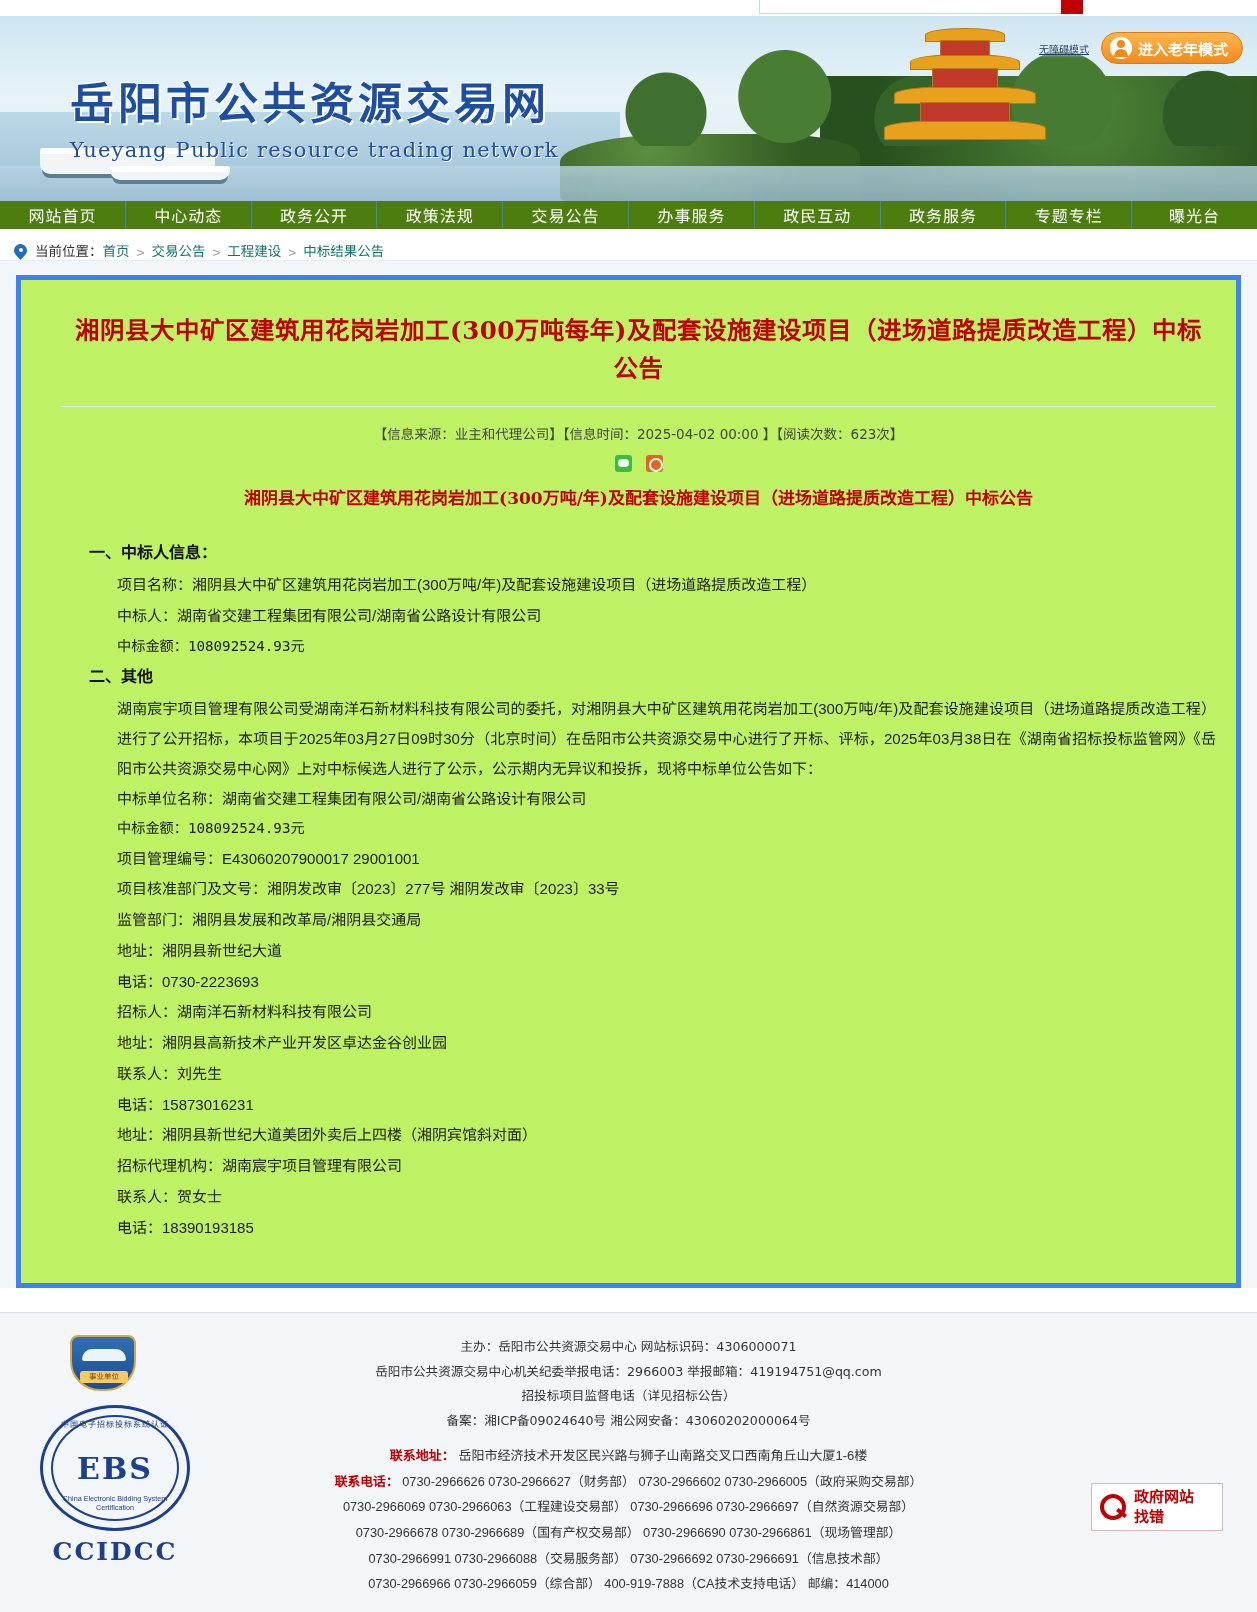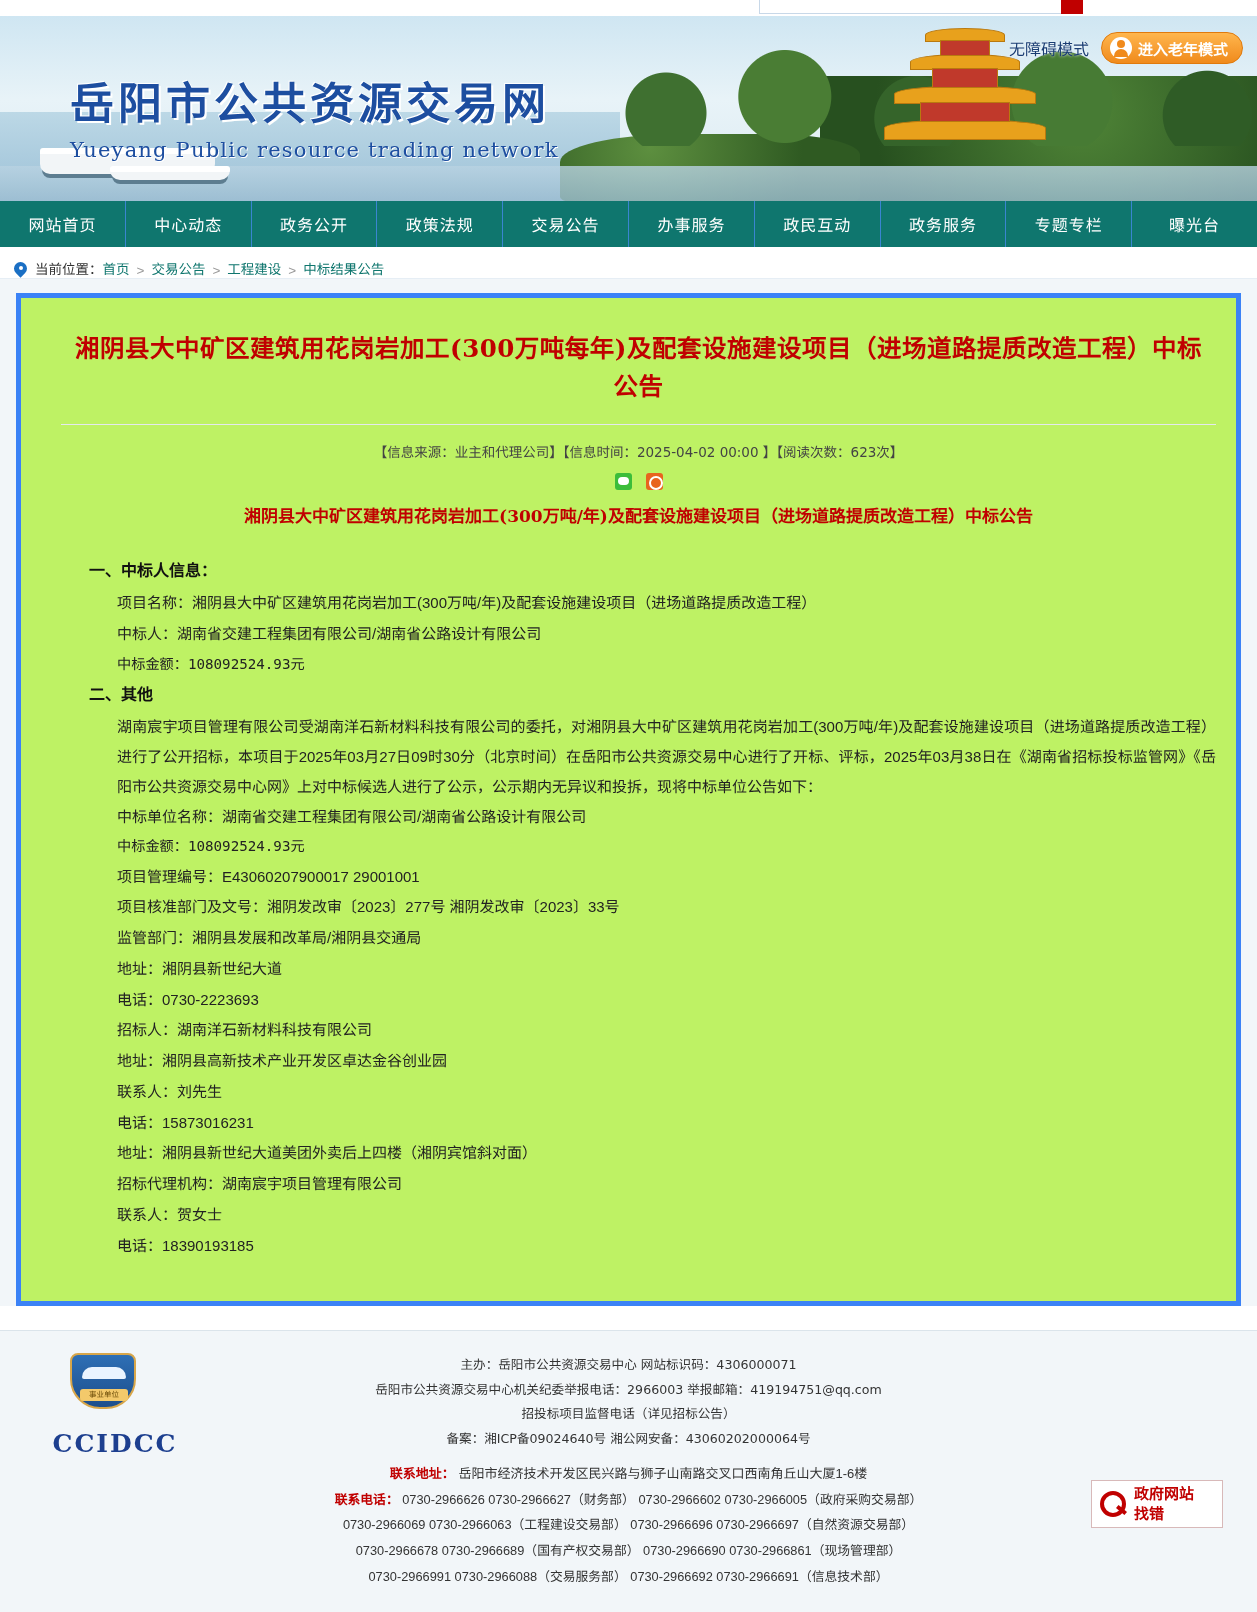--- a/index.html
+++ b/index.html
@@ -108,21 +108,21 @@
     text-shadow: 1px 1px 0 #fff;
     margin-top: 6px;
     white-space: nowrap;
   }
 
   
   .access {
     position: absolute; right: 14px; top: 16px; z-index: 6;
     display: flex; align-items: center; gap: 12px;
   }
-  .access .lbl { font-size: 16px; color: #1a3d73; text-shadow: 0 0 3px #fff; }
+  .access .lbl { font-size: 10px; color: #1a3d73; text-shadow: 0 0 3px #fff; text-decoration: underline; }
   .access .btn {
     display: flex; align-items: center; gap: 6px;
     background: linear-gradient(to bottom, #ffb64d, #f08a1c);
     color: #fff; font-size: 15px; font-weight: bold;
     border-radius: 16px; padding: 4px 14px 4px 8px;
     border: 1px solid #e07a0c;
     text-align: center;
   }
   .access .btn .pic {
     width: 22px; height: 22px; border-radius: 50%;
@@ -133,22 +133,22 @@
     width: 8px; height: 8px; border-radius: 50%; background: #f08a1c;
   }
   .access .btn .pic::after {
     content: ""; position: absolute; left: 4px; top: 12px;
     width: 14px; height: 8px; border-radius: 7px 7px 0 0; background: #f08a1c;
   }
 
   
   .nav {
     display: flex;
-    background: #0f766e;
-    height: 46px;
+    background: #4d7c0f;
+    height: 28px;
     align-items: stretch;
   }
   .nav a {
     flex: 1 1 0;
     display: flex; align-items: center; justify-content: center;
     color: #fff; font-size: 16px; text-decoration: none;
     border-right: 1px solid #3a85d1;
     letter-spacing: 1px;
   }
   .nav a:last-child { border-right: none; }
@@ -454,20 +454,26 @@
 
 <div class="footer">
 
   <div class="badge-unit">
     <div class="shield">
       <div class="cap">事业单位</div>
     </div>
   </div>
 
   <div class="ebs">
+    <div class="ring">
+      <div class="topcn">中国电子招标投标系统认证</div>
+      <div class="word">EBS</div>
+      <div class="subline">China Electronic Bidding
+System Certification</div>
+    </div>
     <div class="ccidcc">CCIDCC</div>
   </div>
 
   <div class="center">
     <div class="rowline small">主办：岳阳市公共资源交易中心  网站标识码：4306000071</div>
     <div class="rowline small">岳阳市公共资源交易中心机关纪委举报电话：2966003 举报邮箱：419194751@qq.com</div>
     <div class="rowline small">招投标项目监督电话（详见招标公告）</div>
     <div class="rowline small">备案：湘ICP备09024640号  湘公网安备：43060202000064号</div>
 
     <div class="contact">
@@ -476,20 +482,21 @@
     </div>
 
     <div class="phones">
       <div>
         <span class="lab">联系电话：</span>
         <span>0730-2966626  0730-2966627（财务部）  0730-2966602  0730-2966005（政府采购交易部）</span>
       </div>
       <div>0730-2966069  0730-2966063（工程建设交易部）  0730-2966696  0730-2966697（自然资源交易部）</div>
       <div>0730-2966678  0730-2966689（国有产权交易部）  0730-2966690  0730-2966861（现场管理部）</div>
       <div>0730-2966991  0730-2966088（交易服务部）  0730-2966692  0730-2966691（信息技术部）</div>
+      <div>0730-2966966  0730-2966059（综合部）  400-919-7888（CA技术支持电话）  邮编：414000</div>
     </div>
   </div>
 
   <div class="gov">
     <span class="mag"></span>
     <span class="gtxt">
       <span>政府网站</span><br>
       <span>找错</span>
     </span>
   </div>

